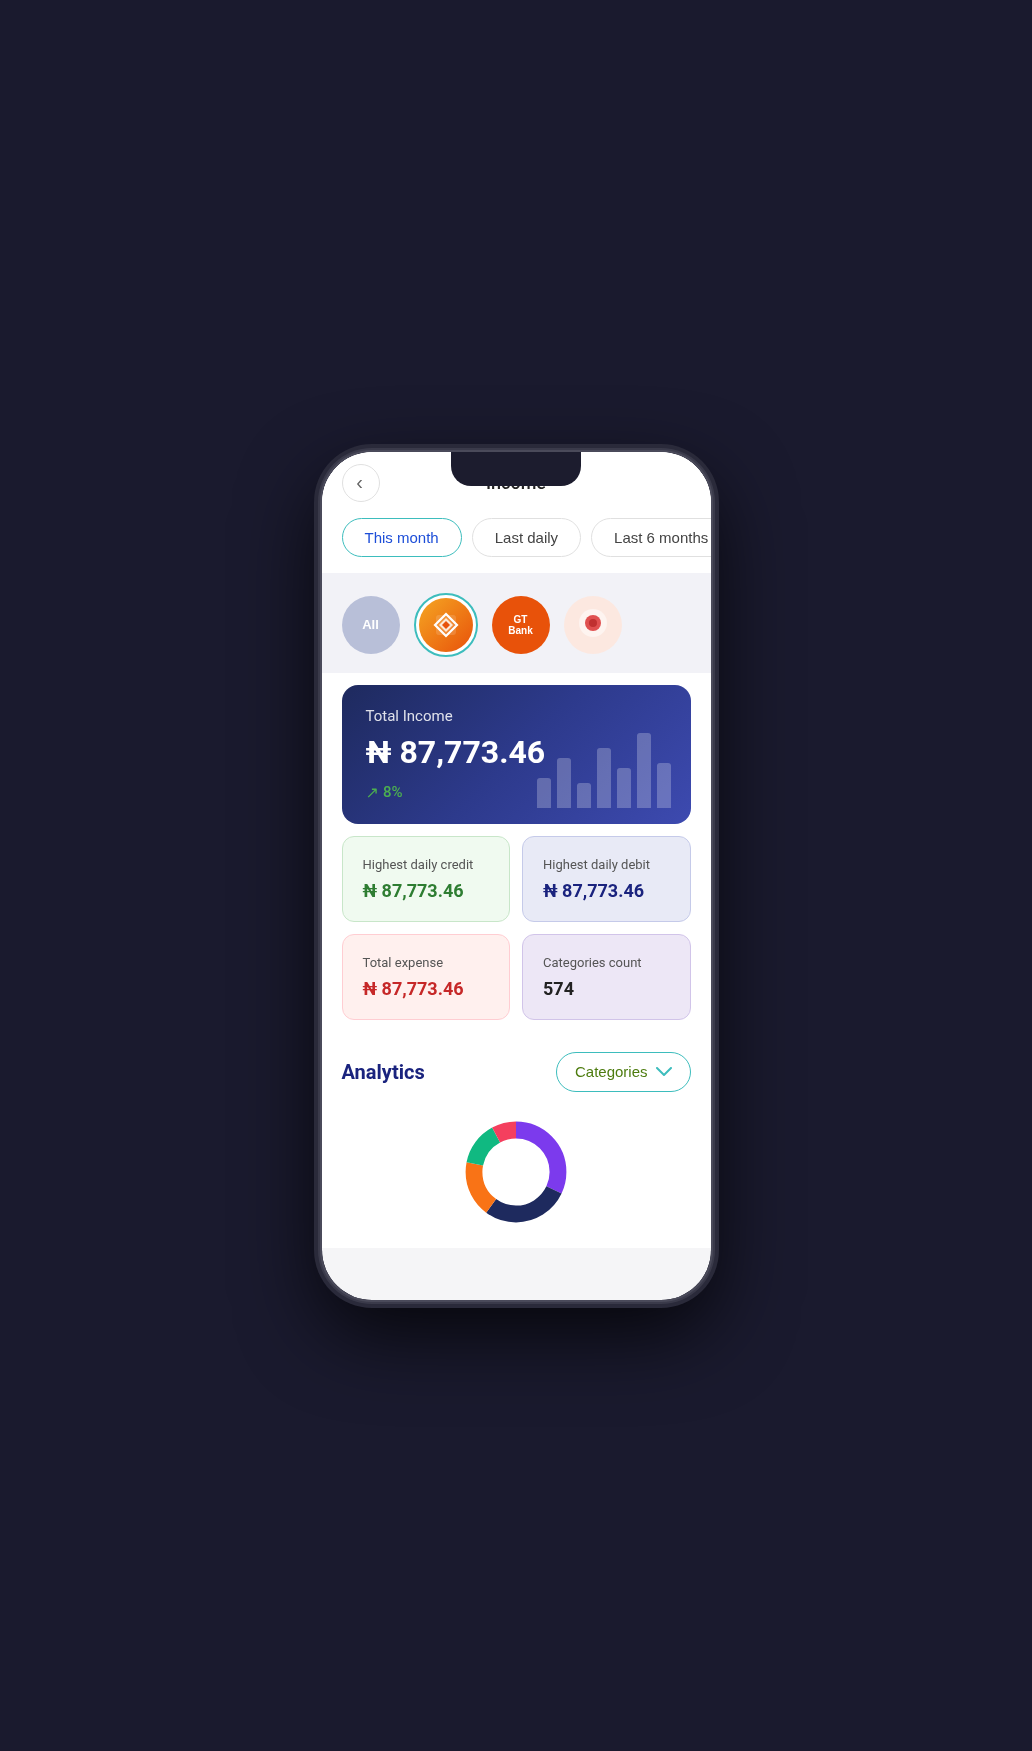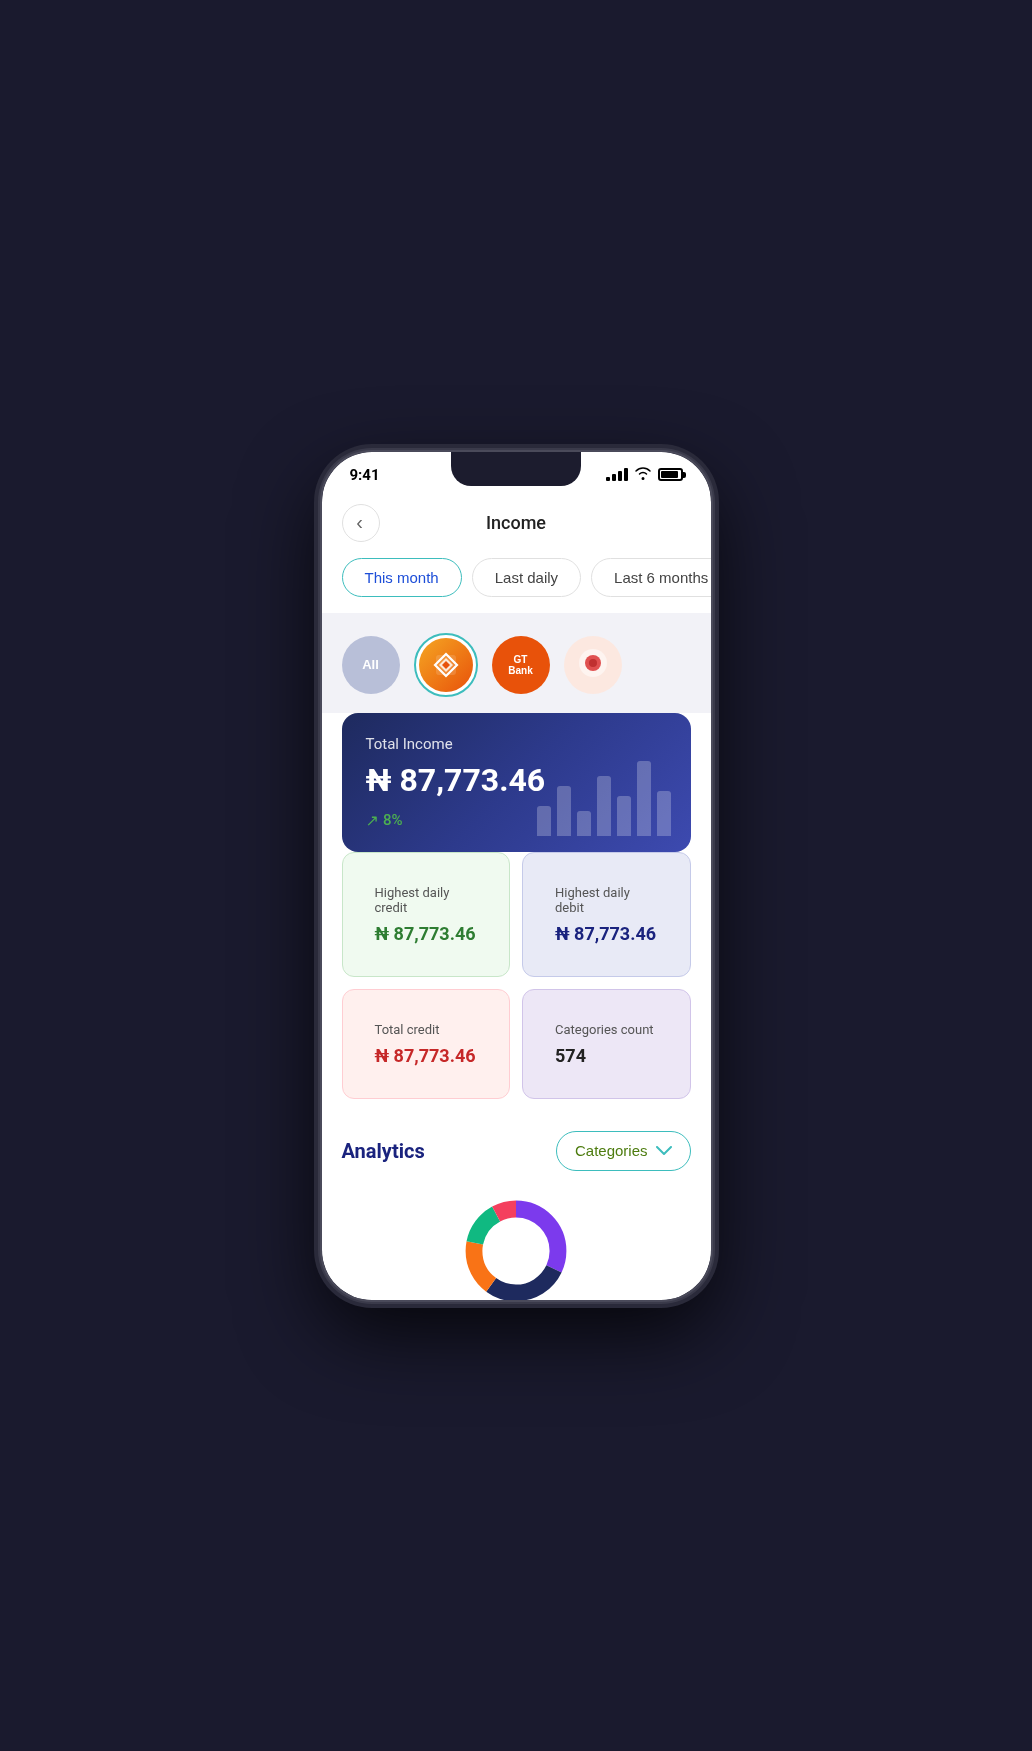--- a/index.html
+++ b/index.html
@@ -203,21 +203,21 @@
     .bank-gt {
       background: #e8520a;
       color: white;
       font-size: 11px;
       font-weight: 700;
     }
     .bank-sterling {
       background: #fce8e0;
     }
     .total-income-card {
-      margin: 0 20px;
+      margin: 12px 20px;
       background: linear-gradient(135deg, #1e2a5e 0%, #2d3a8c 50%, #3d4ab0 100%);
       border-radius: 16px;
       padding: 22px 24px;
       position: relative;
       overflow: hidden;
     }
     .card-label {
       color: rgba(255,255,255,0.85);
       font-size: 15px;
       font-weight: 400;
@@ -252,21 +252,21 @@
       width: 14px;
     }
     .stats-grid {
       display: grid;
       grid-template-columns: 1fr 1fr;
       gap: 12px;
       padding: 0 20px 16px;
     }
     .stat-card {
       border-radius: 12px;
-      padding: 32px;
+      padding: 20px;
     }
     .stat-card-green {
       background: #f0faf0;
       border: 1.5px solid #c8e6c9;
     }
     .stat-card-blue {
       background: #e8eaf6;
       border: 1.5px solid #c5cae9;
     }
     .stat-card-red {
@@ -371,41 +371,20 @@
 
   <div class="side-btn-left"></div>
   <div class="side-btn-left2"></div>
   <div class="side-btn-left3"></div>
   <div class="side-btn-right"></div>
 
   <div class="phone-screen">
 
     <div class="notch"></div>
 
-    <div class="status-bar">
-      <span class="status-time">9:41</span>
-      <div class="status-icons">
-        <div class="signal-bars">
-          <div class="signal-bar" style="height:4px;"></div>
-          <div class="signal-bar" style="height:7px;"></div>
-          <div class="signal-bar" style="height:10px;"></div>
-          <div class="signal-bar" style="height:13px;"></div>
-        </div>
-        <span class="wifi-icon">
-          <svg width="18" height="14" viewBox="0 0 18 14" fill="none">
-            <path d="M9 11a1.5 1.5 0 110 3 1.5 1.5 0 010-3z" fill="#000"></path>
-            <path d="M5.5 8c.95-.95 2.22-1.5 3.5-1.5s2.55.55 3.5 1.5" stroke="#000" stroke-width="1.5" stroke-linecap="round" fill="none"></path>
-            <path d="M2 5c1.87-1.87 4.38-3 7-3s5.13 1.13 7 3" stroke="#000" stroke-width="1.5" stroke-linecap="round" fill="none"></path>
-          </svg>
-        </span>
-        <div class="battery-icon">
-          <div class="battery-fill"></div>
-        </div>
-      </div>
-    </div>
 
     <div class="content-area">
 
       <div class="header">
         <button class="back-btn">
           <span class="back-arrow" style="font-size:20px; color:#666;">‹</span>
         </button>
         <span class="header-title">Income</span>
       </div>
 
@@ -475,21 +454,21 @@
           <div class="stat-label">Highest daily credit</div>
           <div class="stat-value stat-value-green">₦ 87,773.46</div>
         </div>
 
         <div class="stat-card stat-card-blue">
           <div class="stat-label">Highest daily debit</div>
           <div class="stat-value stat-value-blue">₦ 87,773.46</div>
         </div>
 
         <div class="stat-card stat-card-red">
-          <div class="stat-label">Total credit</div>
+          <div class="stat-label">Total expense</div>
           <div class="stat-value stat-value-red">₦ 87,773.46</div>
         </div>
 
         <div class="stat-card stat-card-purple">
           <div class="stat-label">Categories count</div>
           <div class="stat-value stat-value-count">574</div>
         </div>
       </div>
 
       <div class="analytics-section">

